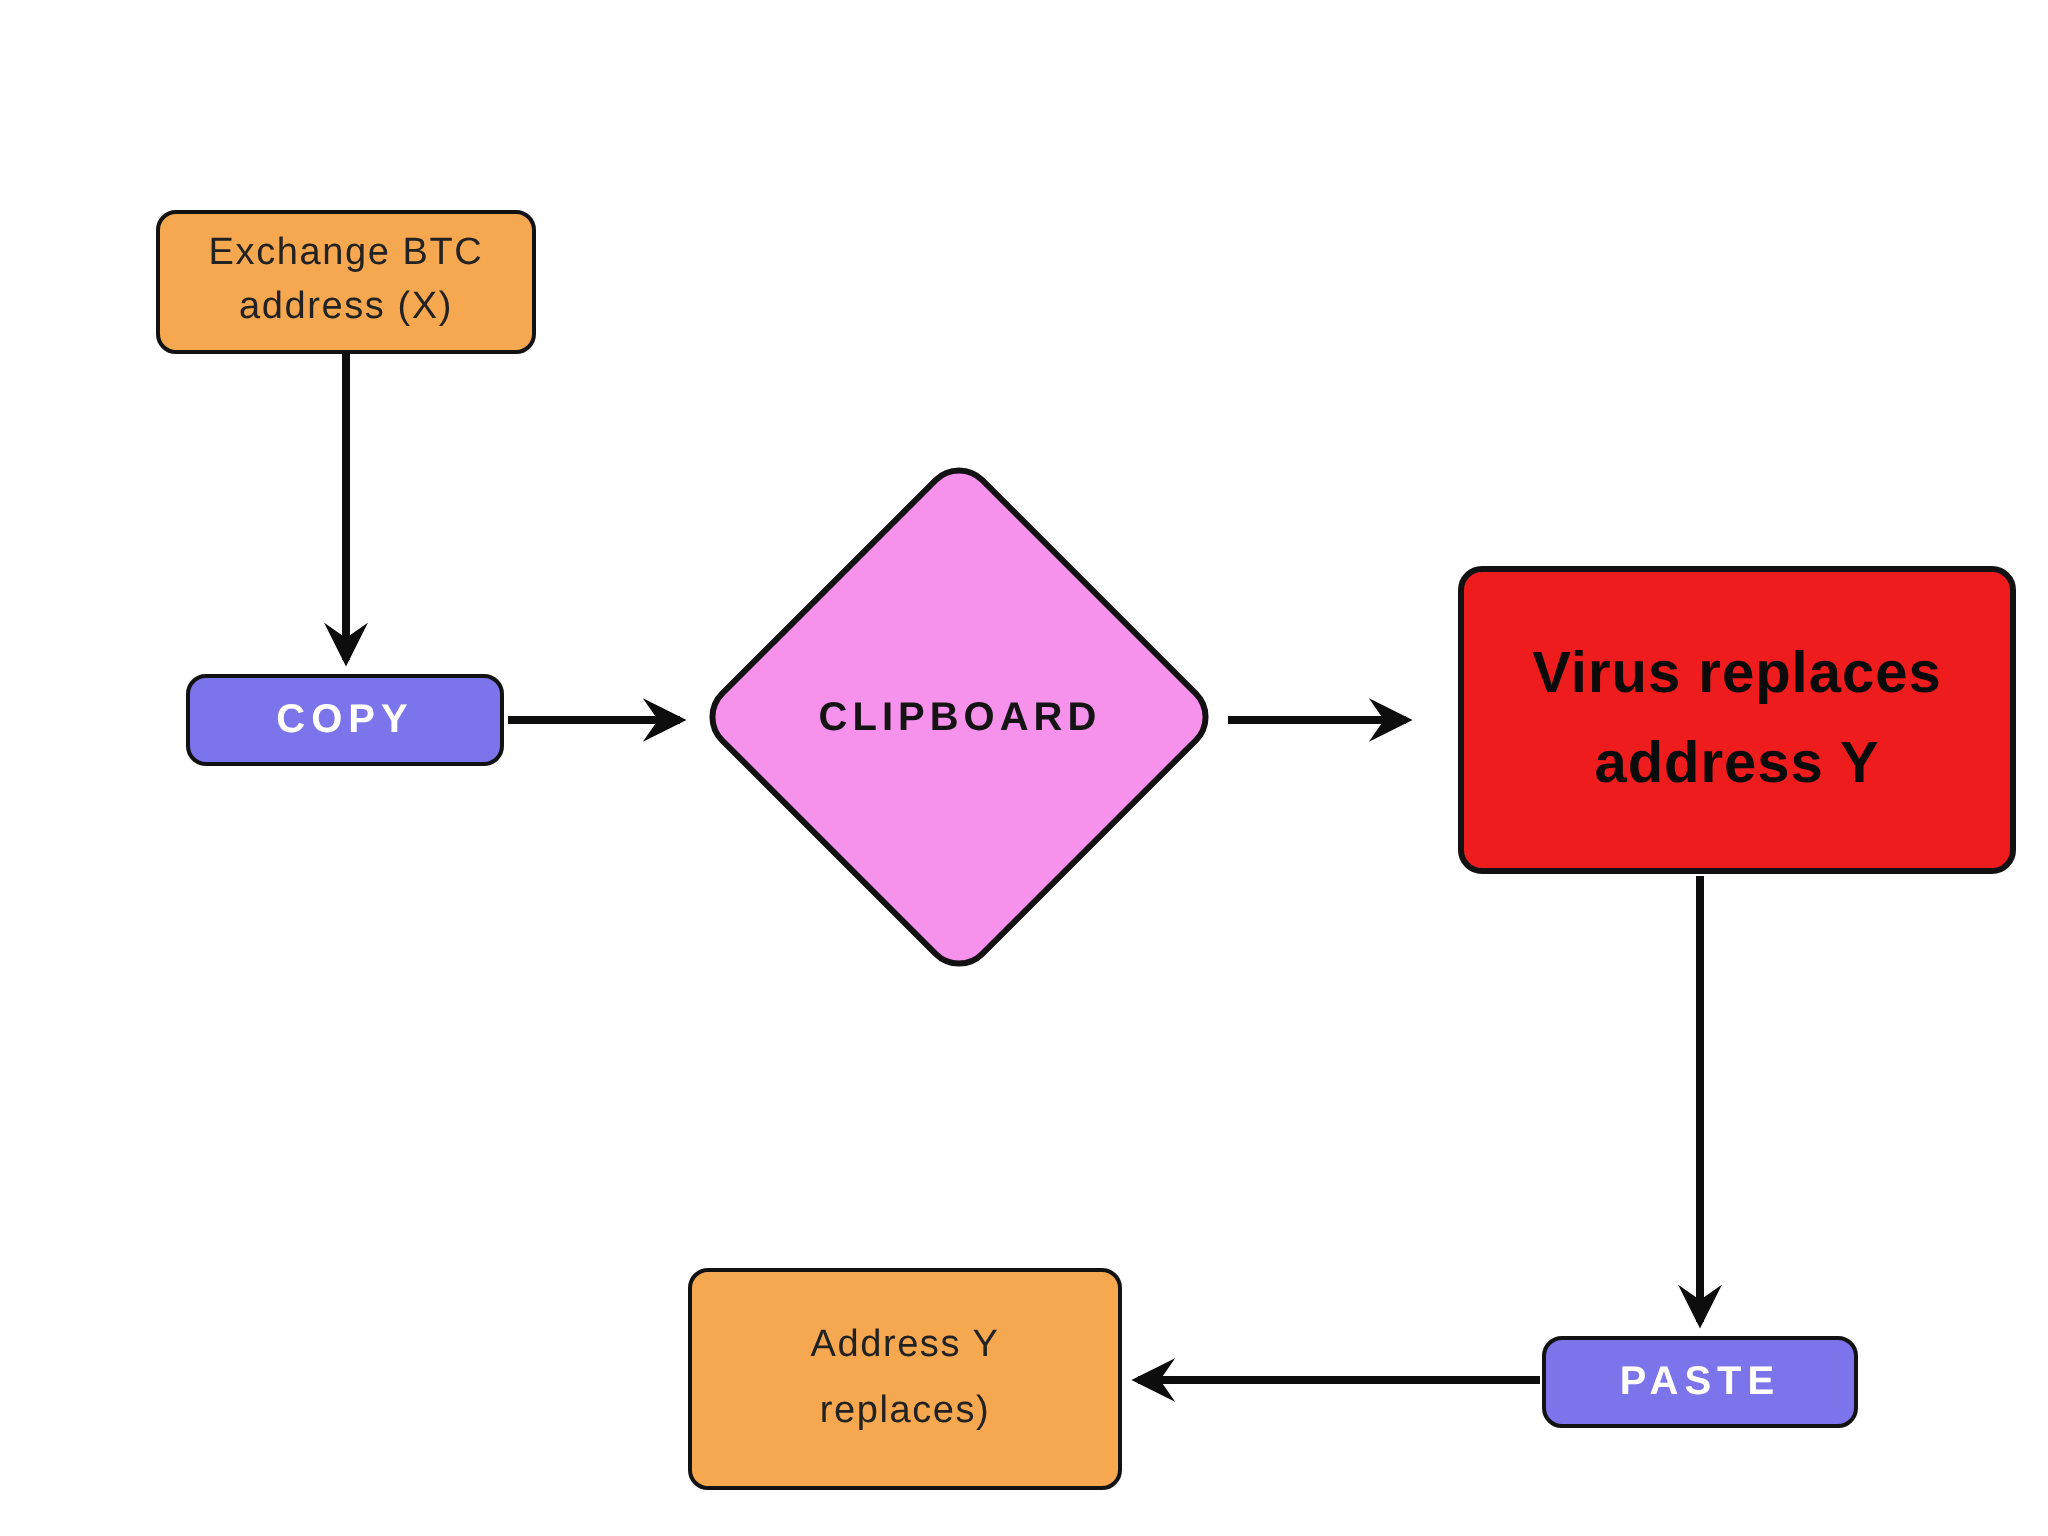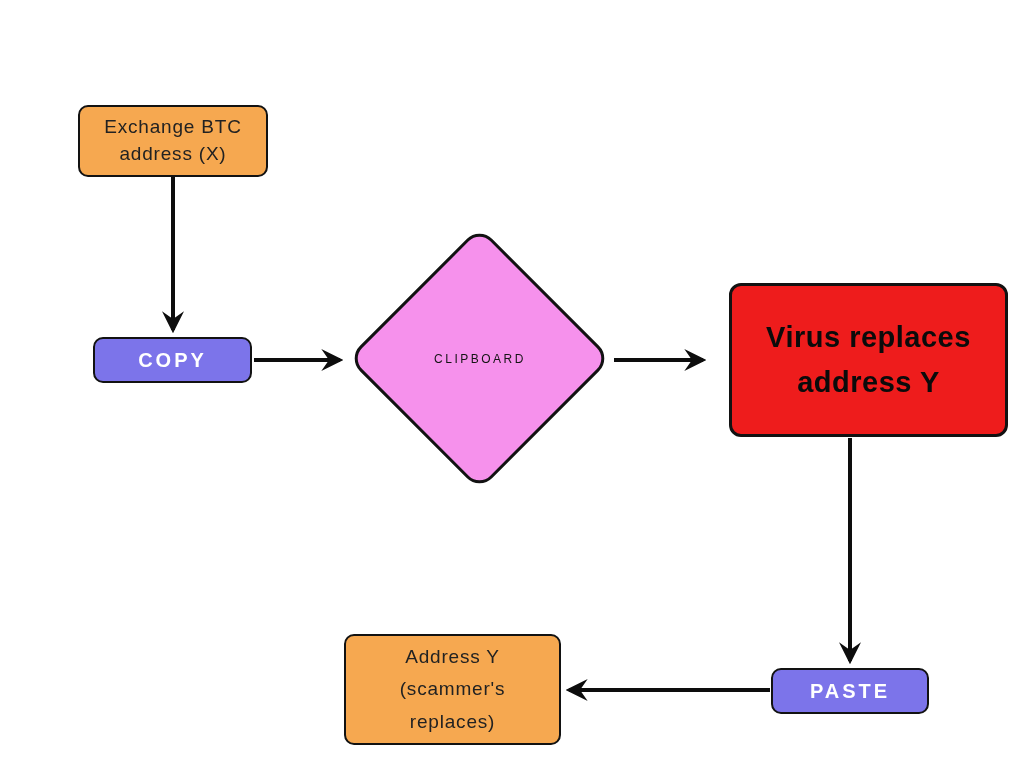--- a/index.html
+++ b/index.html
@@ -64,22 +64,22 @@
     width: 187px; height: 187px;
     box-sizing: border-box;
     border: 3px solid #121212;
     border-radius: 18px;
     transform: rotate(45deg);
   }
   .diamond-label {
     position: absolute;
     left: 0; top: 0; width: 100%; height: 100%;
     display: flex; align-items: center; justify-content: center;
-    font-size: 12px;
-    font-weight: 400;
+    font-size: 20px;
+    font-weight: 700;
     color: #141414;
     letter-spacing: 2.5px;
     white-space: nowrap;
   }
   
   .node-virus {
     left: 710px; top: 283px; width: 279px; height: 154px;
     border-width: 3px;
     border-radius: 12px;
     margin-left: 19px;
@@ -129,17 +129,16 @@
     <div class="virus-line">Virus replaces</div>
     <div class="virus-line">address Y</div>
   </div>
 
   <div class="node node-paste" style="background: rgb(124, 116, 234);">
     <div class="btn-label">PASTE</div>
   </div>
 
   <div class="node node-address-y" style="background: rgb(246, 168, 80);">
     <div class="info-line">Address Y</div>
-    <div class="info-line">(scammer's</div>
     <div class="info-line">replaces)</div>
   </div>
 
 </div>
 
 </body></html>

